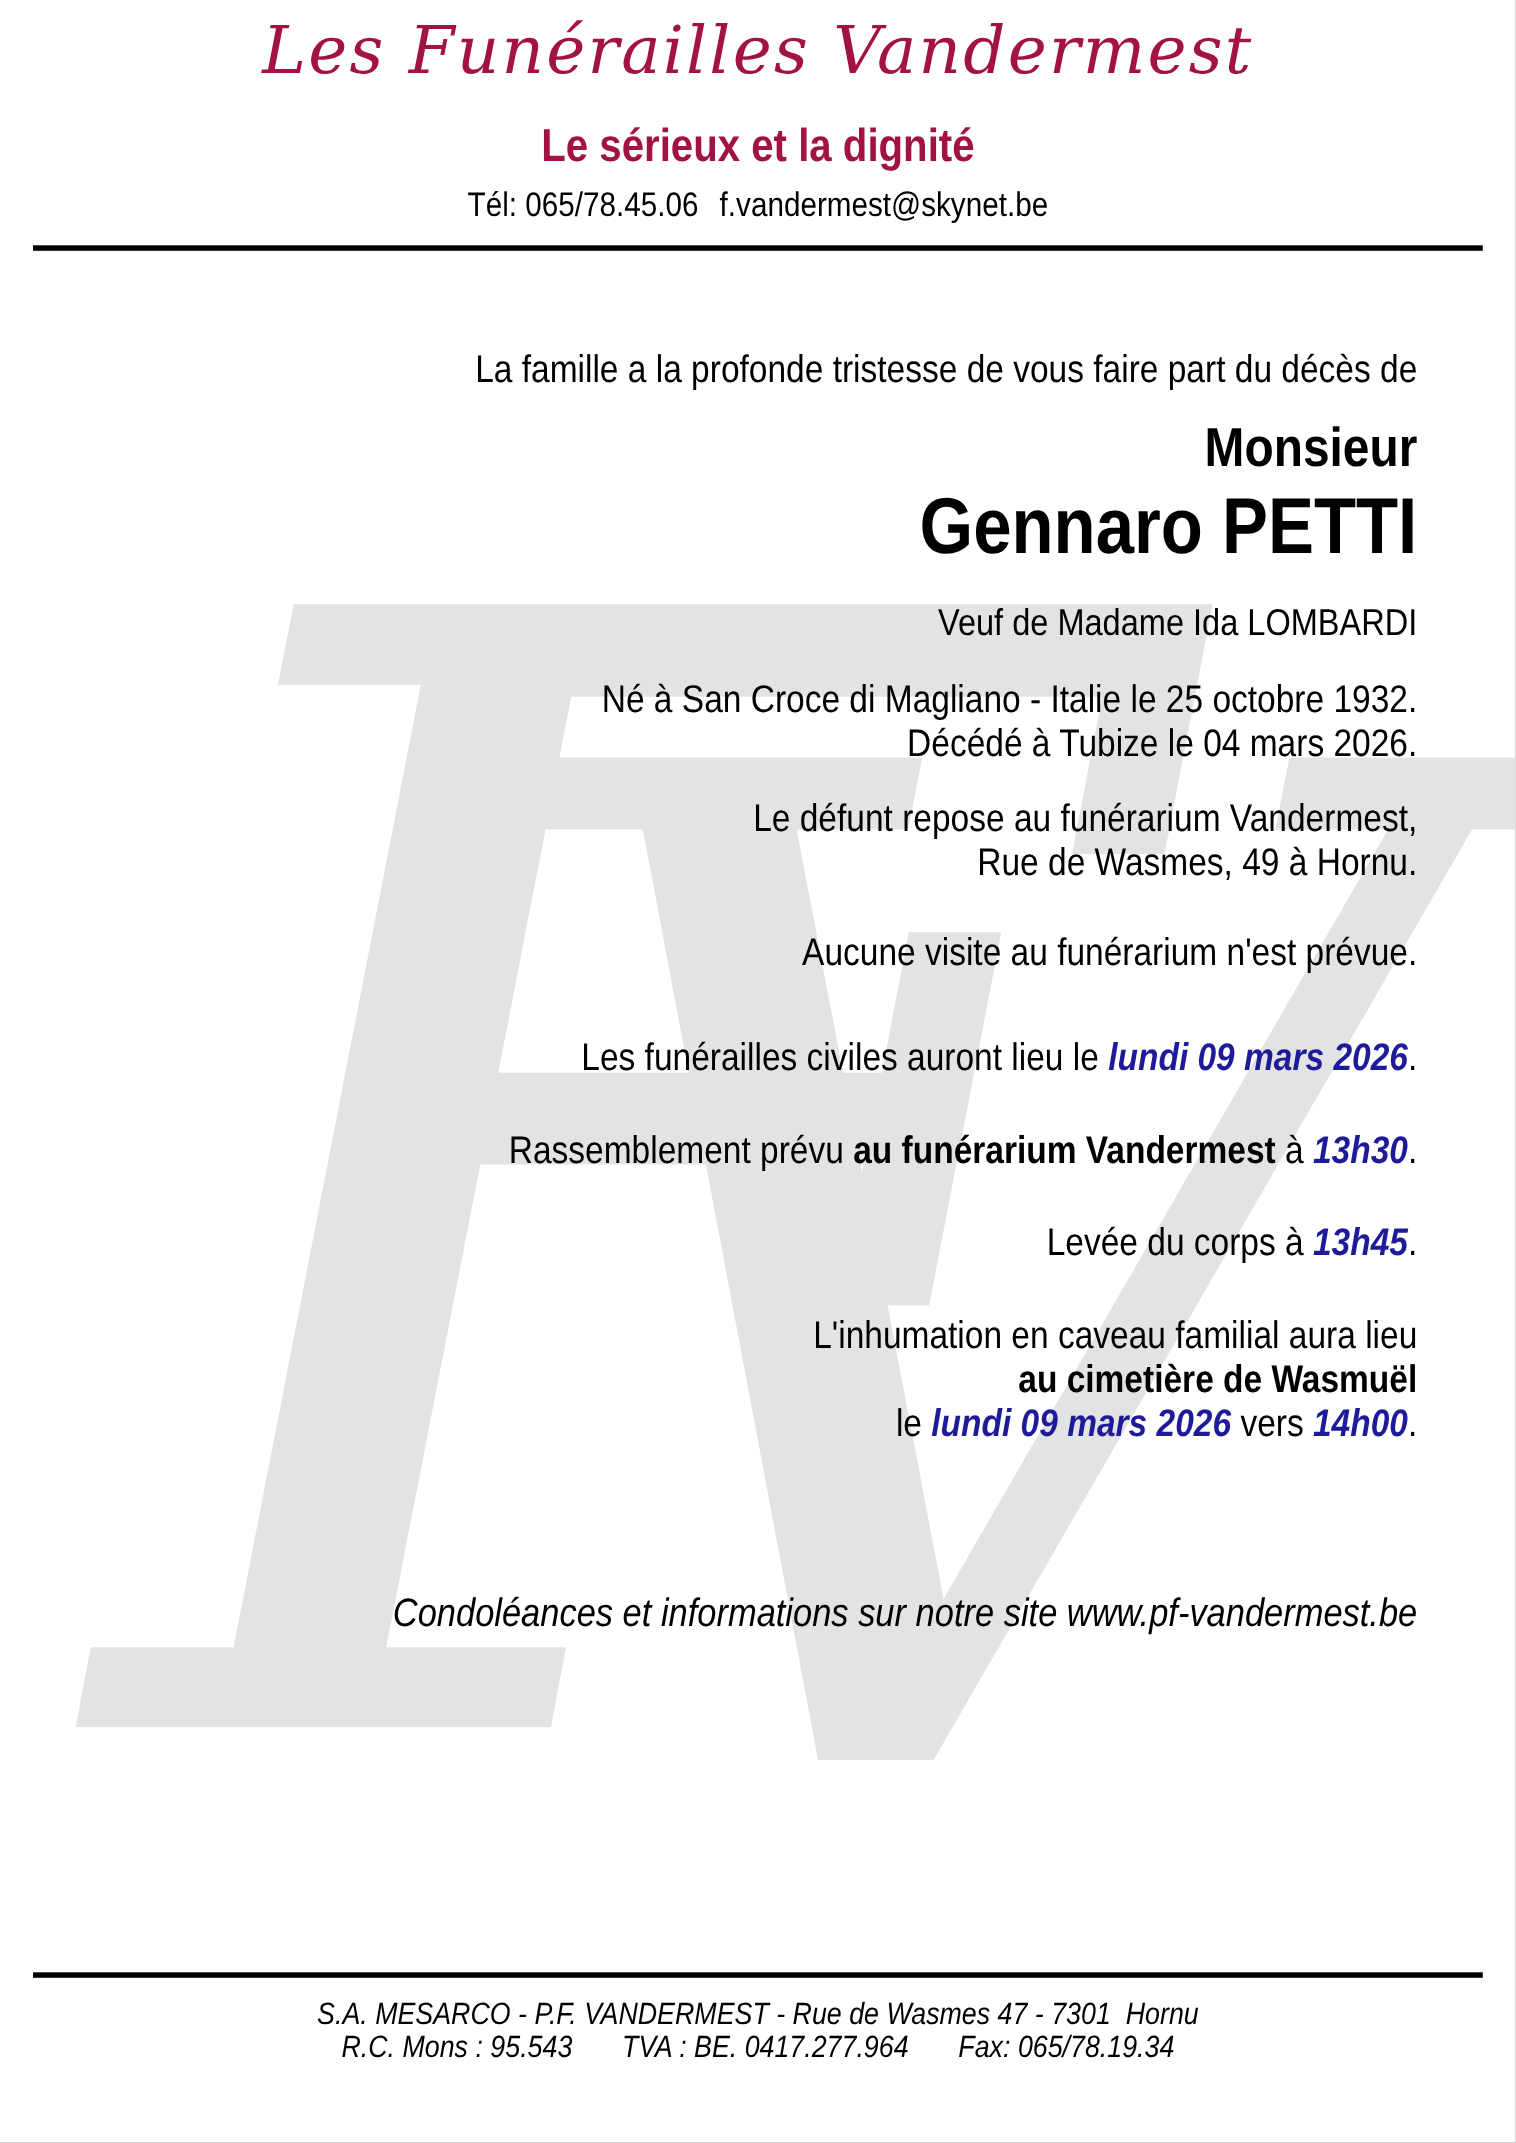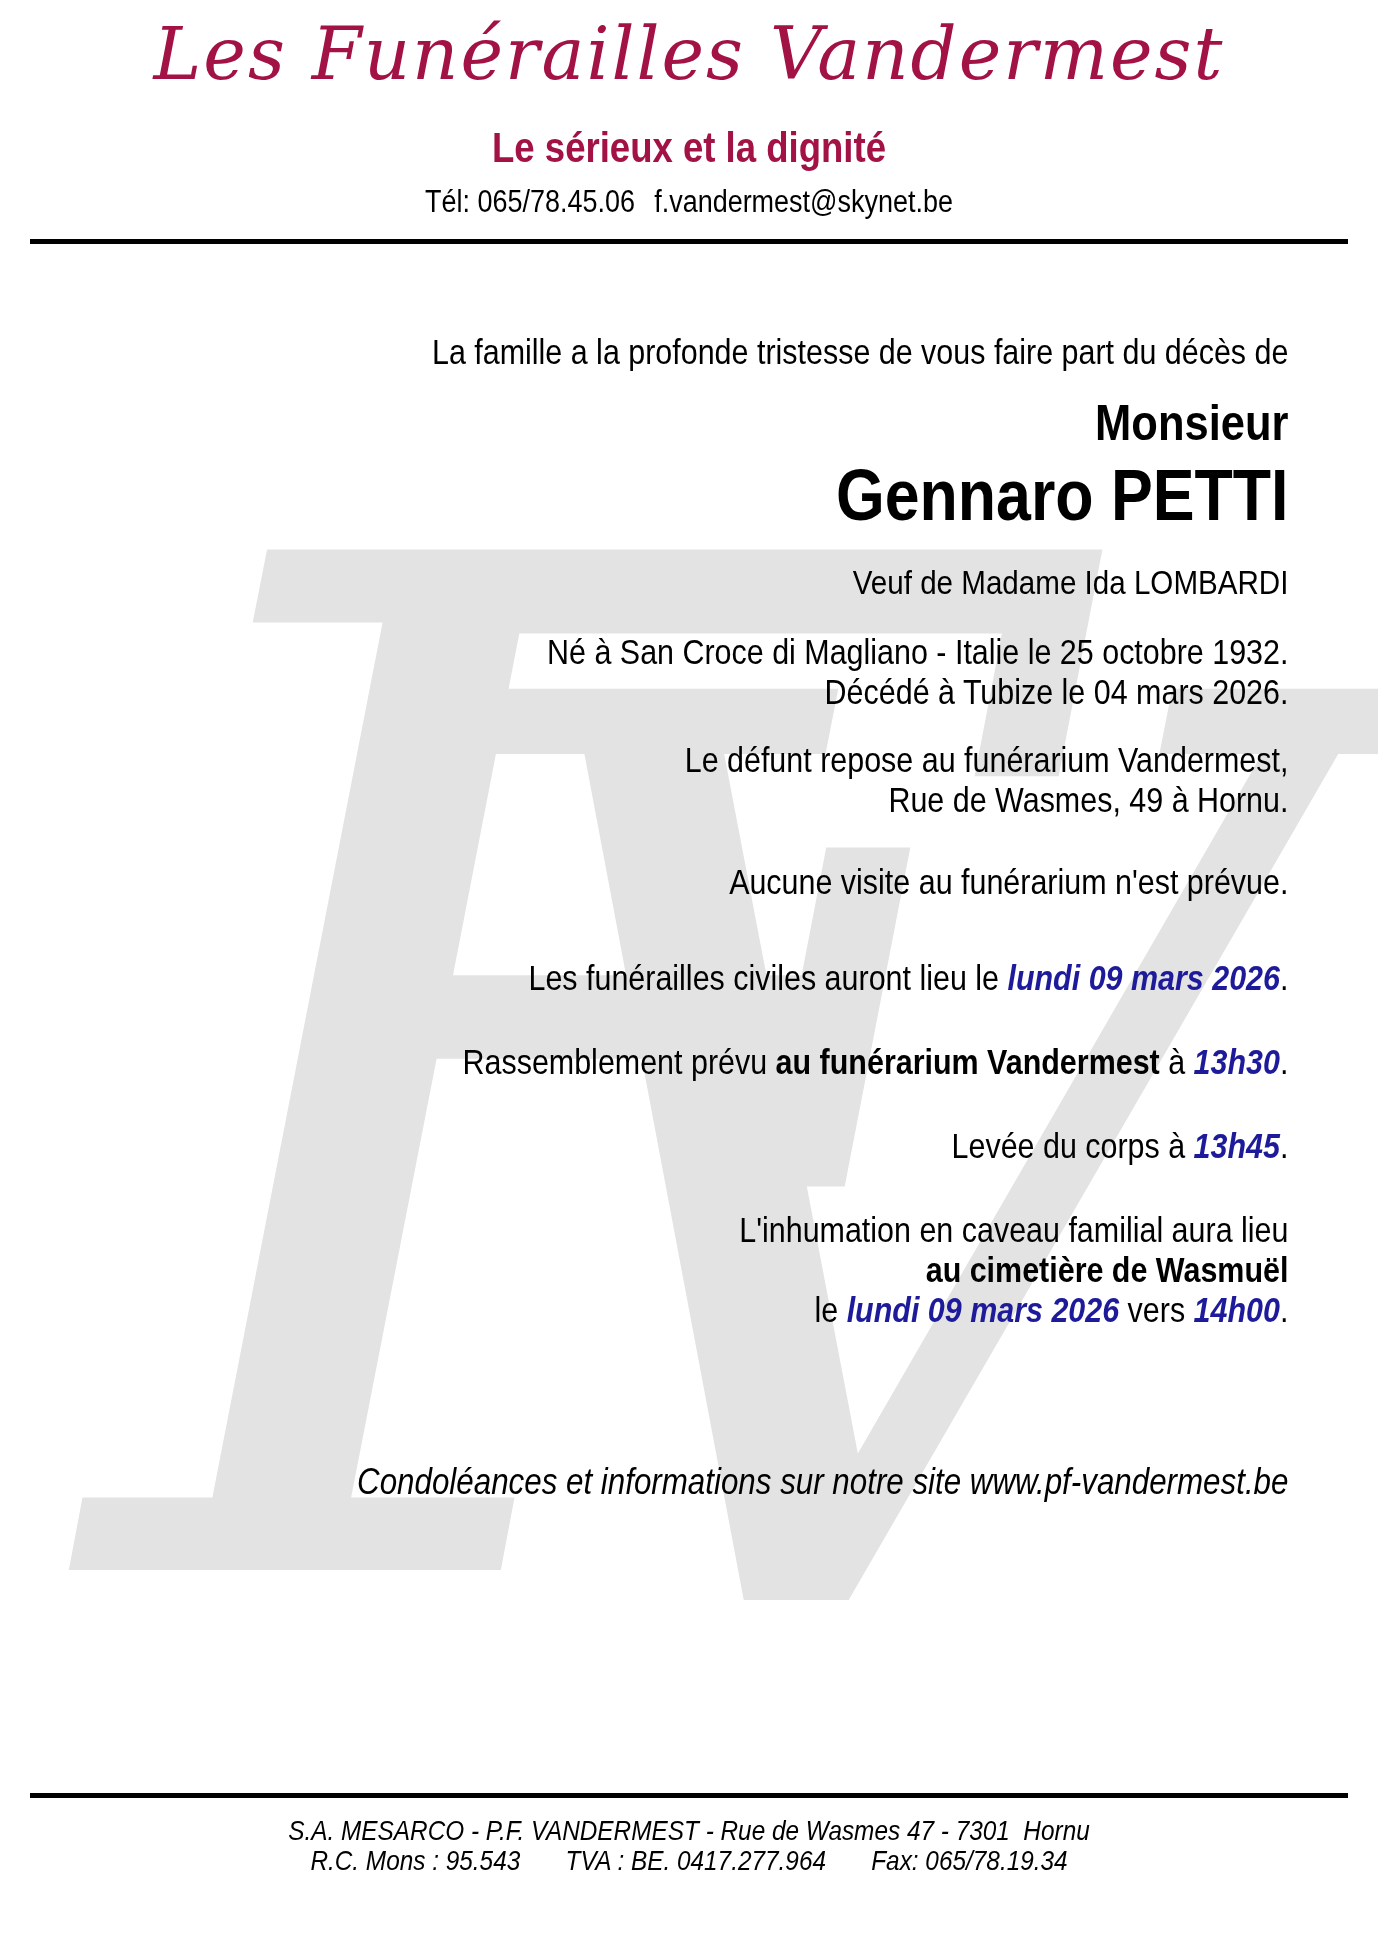--- a/index.html
+++ b/index.html
@@ -18,21 +18,21 @@
   .layer { position:relative; z-index:1; }
   
   .n { transform:scaleX(0.87); transform-origin:50% 50%; }
   
   .header { text-align:center; }
   .brand {
     margin:6px 0 0;
     font-family:"DejaVu Serif", serif;
     font-style:italic;
     font-weight:normal;
-    font-size:72px;
+    font-size:60px;
     line-height:1.35;
     color:#a31245;
     letter-spacing:2px;
     white-space:nowrap;
   }
   .tagline {
     margin:24px 0 0;
     font-size:42px;
     line-height:1.0;
     font-weight:bold;

